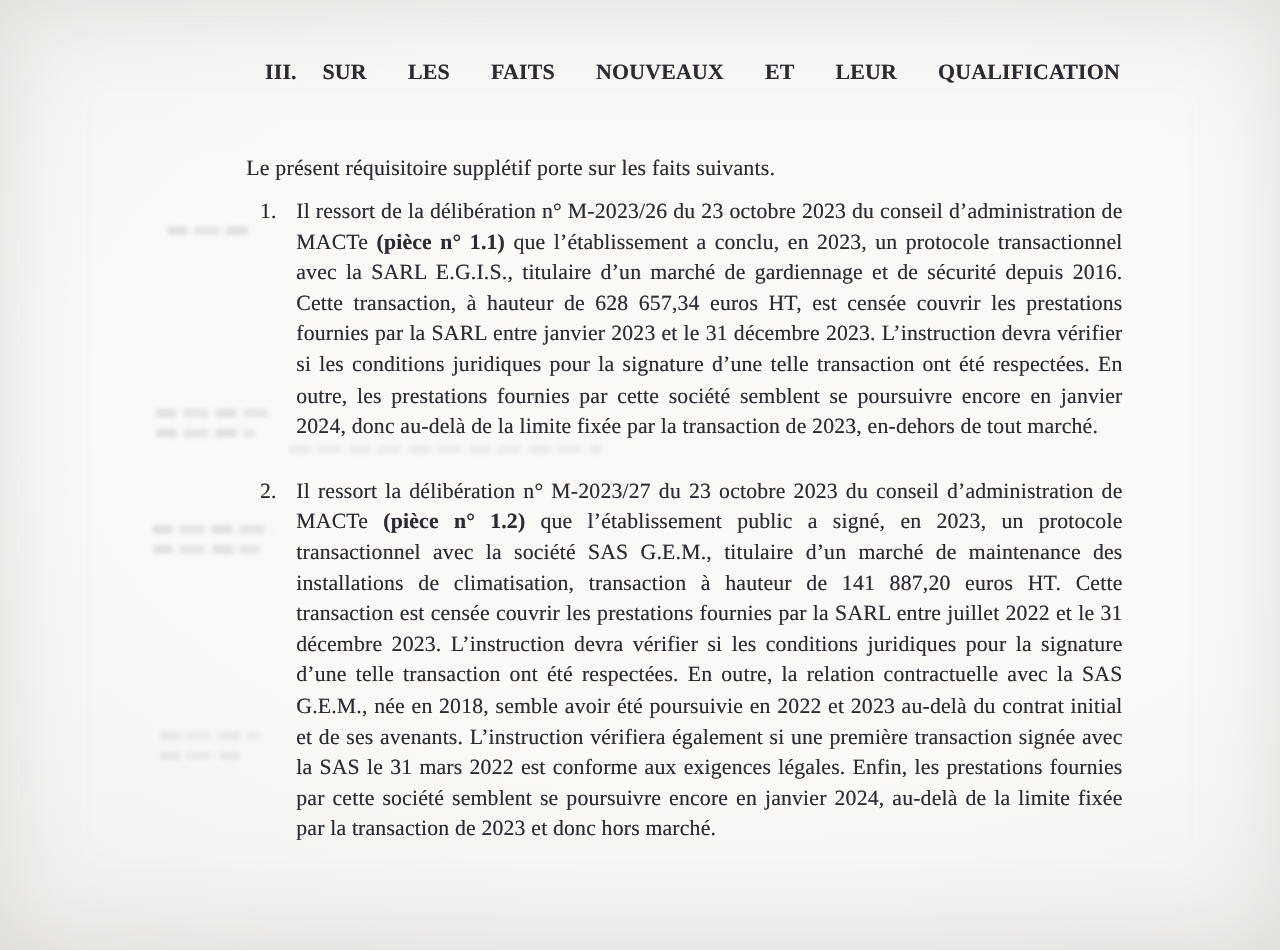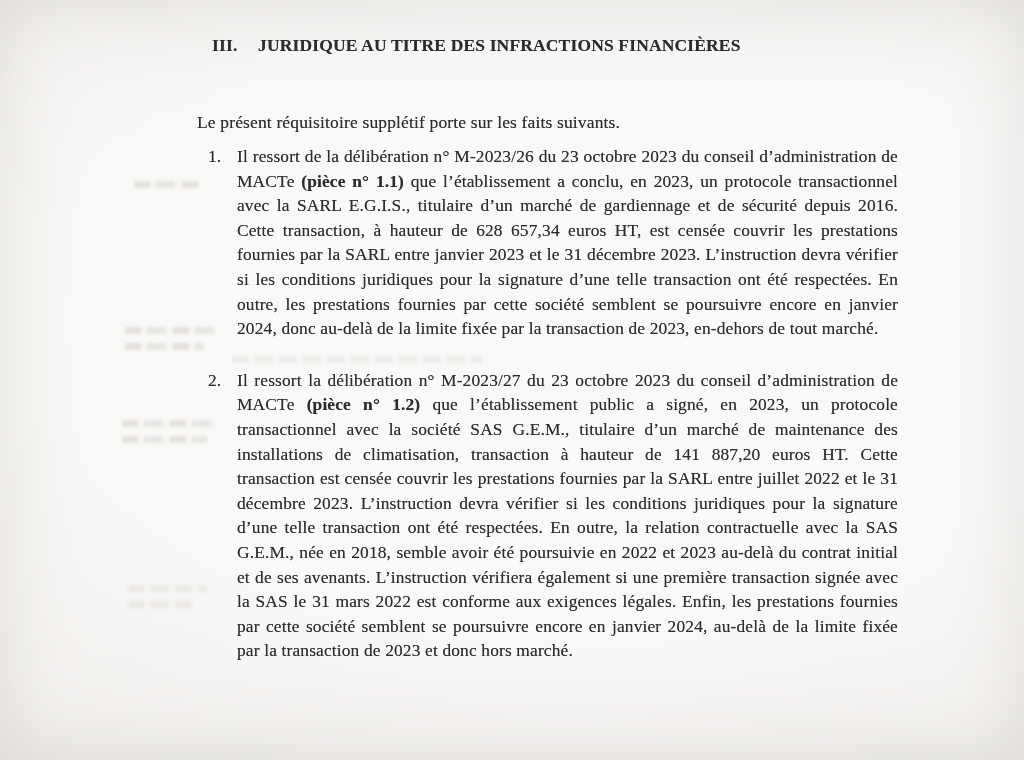--- a/index.html
+++ b/index.html
@@ -20,20 +20,21 @@
     position: absolute;
     inset: 0;
     background:
       radial-gradient(ellipse 120% 100% at 56% 42%, rgba(255,255,255,0.55) 40%, rgba(226,223,218,0.45) 100%),
       linear-gradient(180deg, #efedea 0%, #f4f2ef 18%, #f4f2ef 82%, #efedeb 100%);
     box-shadow: inset 0 0 70px rgba(176,170,162,0.30);
   }
   .scan-text {
     text-shadow: 0 0 0.5px rgba(44,43,49,0.55);
     letter-spacing: 0.15px;
+    margin-top: 12px;
   }
   .heading {
     position: absolute;
     top: 33px;
     left: 200px;
     width: 697px;
     font-weight: bold;
     font-size: 17.5px;
     line-height: 25px;
   }
@@ -128,21 +129,21 @@
     <div class="g-line"></div>
   </div>
 <div class="ghost ghost-5">
     <div class="g-line"></div>
     <div class="g-line" style="width:80%"></div>
   </div>
 
 <div class="heading scan-text">
   <span class="heading-number">III.</span>
   <div class="heading-lines">
-    <div class="heading-line2">JURIDIQUE AU TITRE DES INFRACTIONS FINANCIÈRES</div>
+    <div class="heading-line1">SUR LES FAITS NOUVEAUX ET LEUR QUALIFICATION</div>
   </div>
 </div>
 
 <div class="intro scan-text">Le présent réquisitoire supplétif porte sur les faits suivants.</div>
 
 <div class="items scan-text">
 
     <div class="list-item">
       <span class="item-number">1.</span>
       <p class="item-text"><span>Il ressort de la délibération n° M-2023/26 du 23 octobre 2023 du conseil d’administration de MACTe </span><span class="bold">(pièce n° 1.1)</span><span> que l’établissement a conclu, en 2023, un protocole transactionnel avec la SARL E.G.I.S., titulaire d’un marché de gardiennage et de sécurité depuis 2016. Cette transaction, à hauteur de 628 657,34 euros HT, est censée couvrir les prestations fournies par la SARL entre janvier 2023 et le 31 décembre 2023. L’instruction devra vérifier si les conditions juridiques pour la signature d’une telle transaction ont été respectées. En outre, les prestations fournies par cette société semblent se poursuivre encore en janvier 2024, donc au-delà de la limite fixée par la transaction de 2023, en-dehors de tout marché.</span></p>

